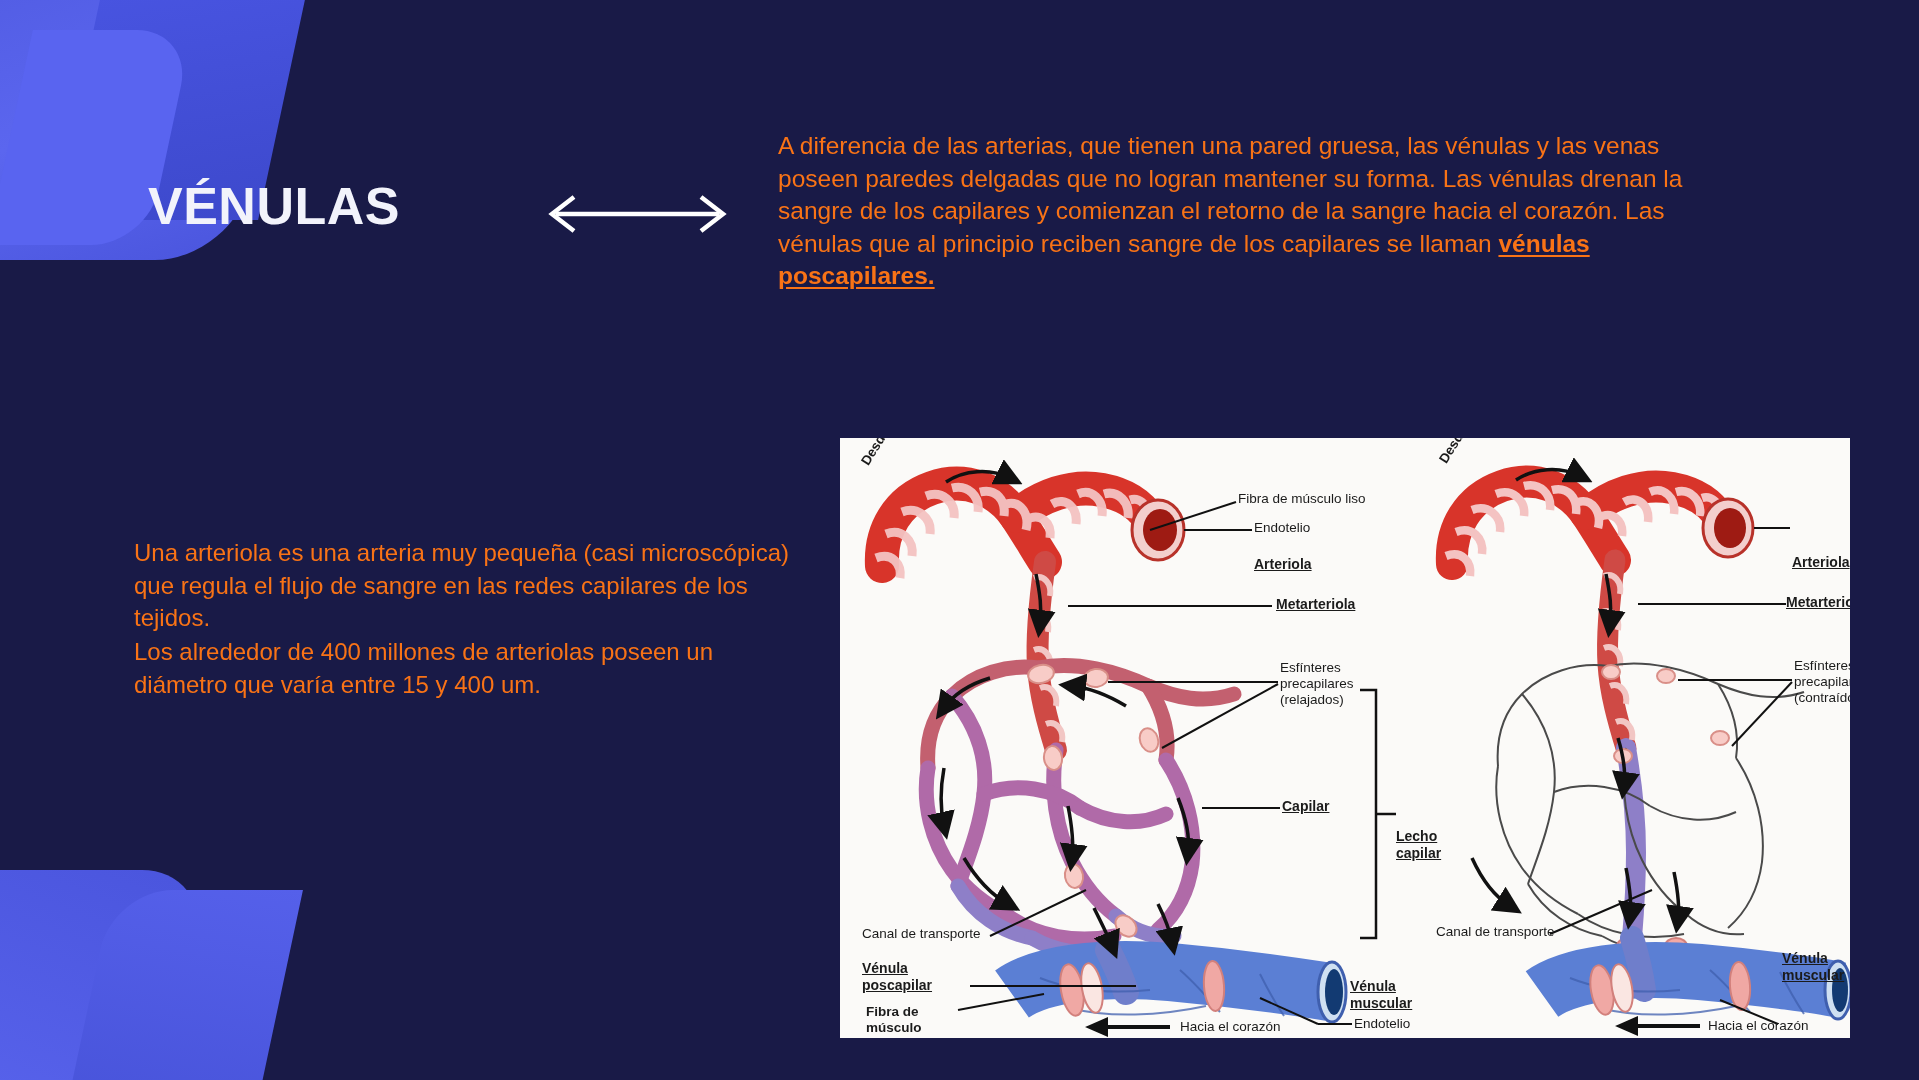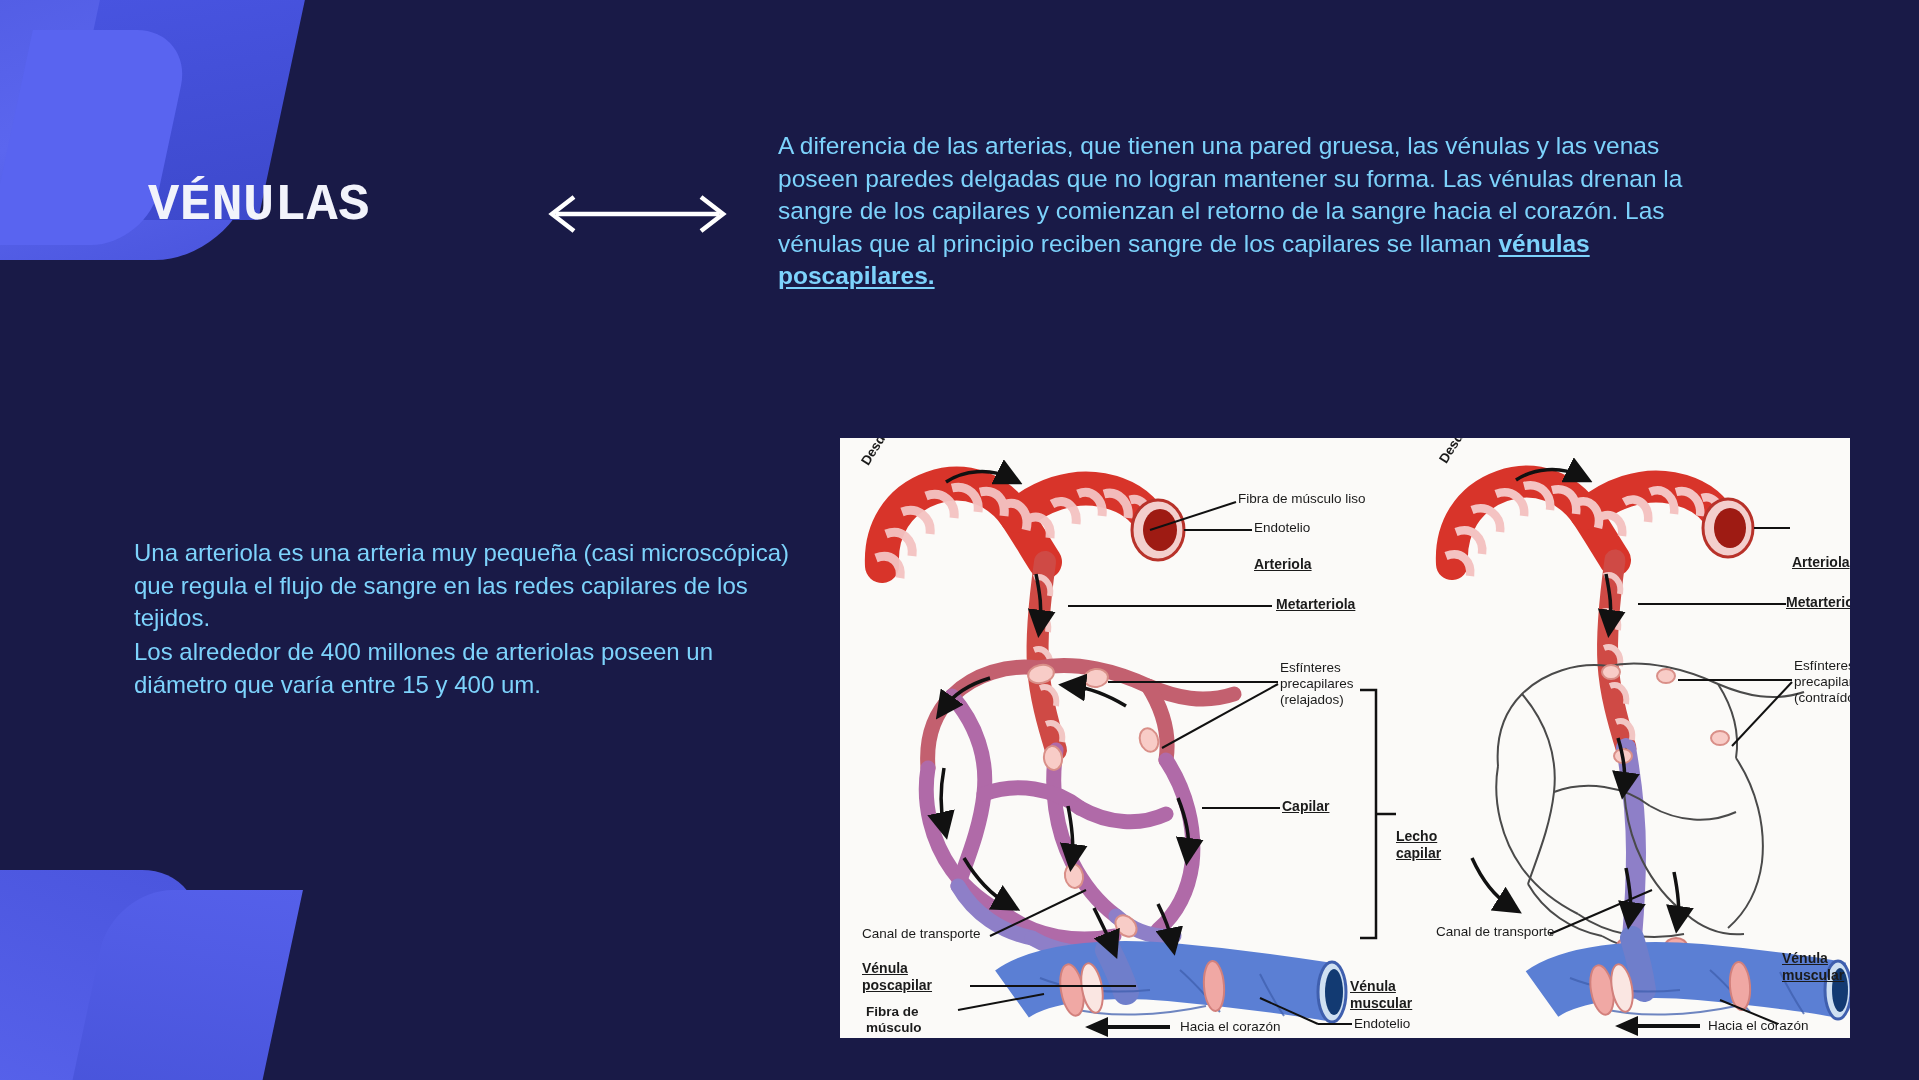--- a/index.html
+++ b/index.html
@@ -61,36 +61,35 @@
     transform: skewX(-12deg);
   }
 
   
   .heading {
     position: absolute;
     color: #f2f3fb;
     font-weight: 700;
     letter-spacing: 0.5px;
     white-space: nowrap;
-    font-family: Liberation Mono, monospace;
   }
   #venulas-title { left: 148px; top: 176px; font-size: 52px; }
   #arteriolas-title { left: 148px; top: 400px; font-size: 50px; }
 
   
   #double-arrow {
     position: absolute;
     left: 540px; top: 192px;
     width: 195px; height: 44px;
   }
 
   
   .body-text {
     position: absolute;
-    color: #7dd3fc;
+    color: #f97316;
     font-size: 24.5px;
     line-height: 1.33;
     font-weight: 400;
   }
   #venulas-paragraph {
     left: 778px; top: 130px;
     width: 930px;
   }
   #venulas-paragraph .em {
     font-weight: 700;

